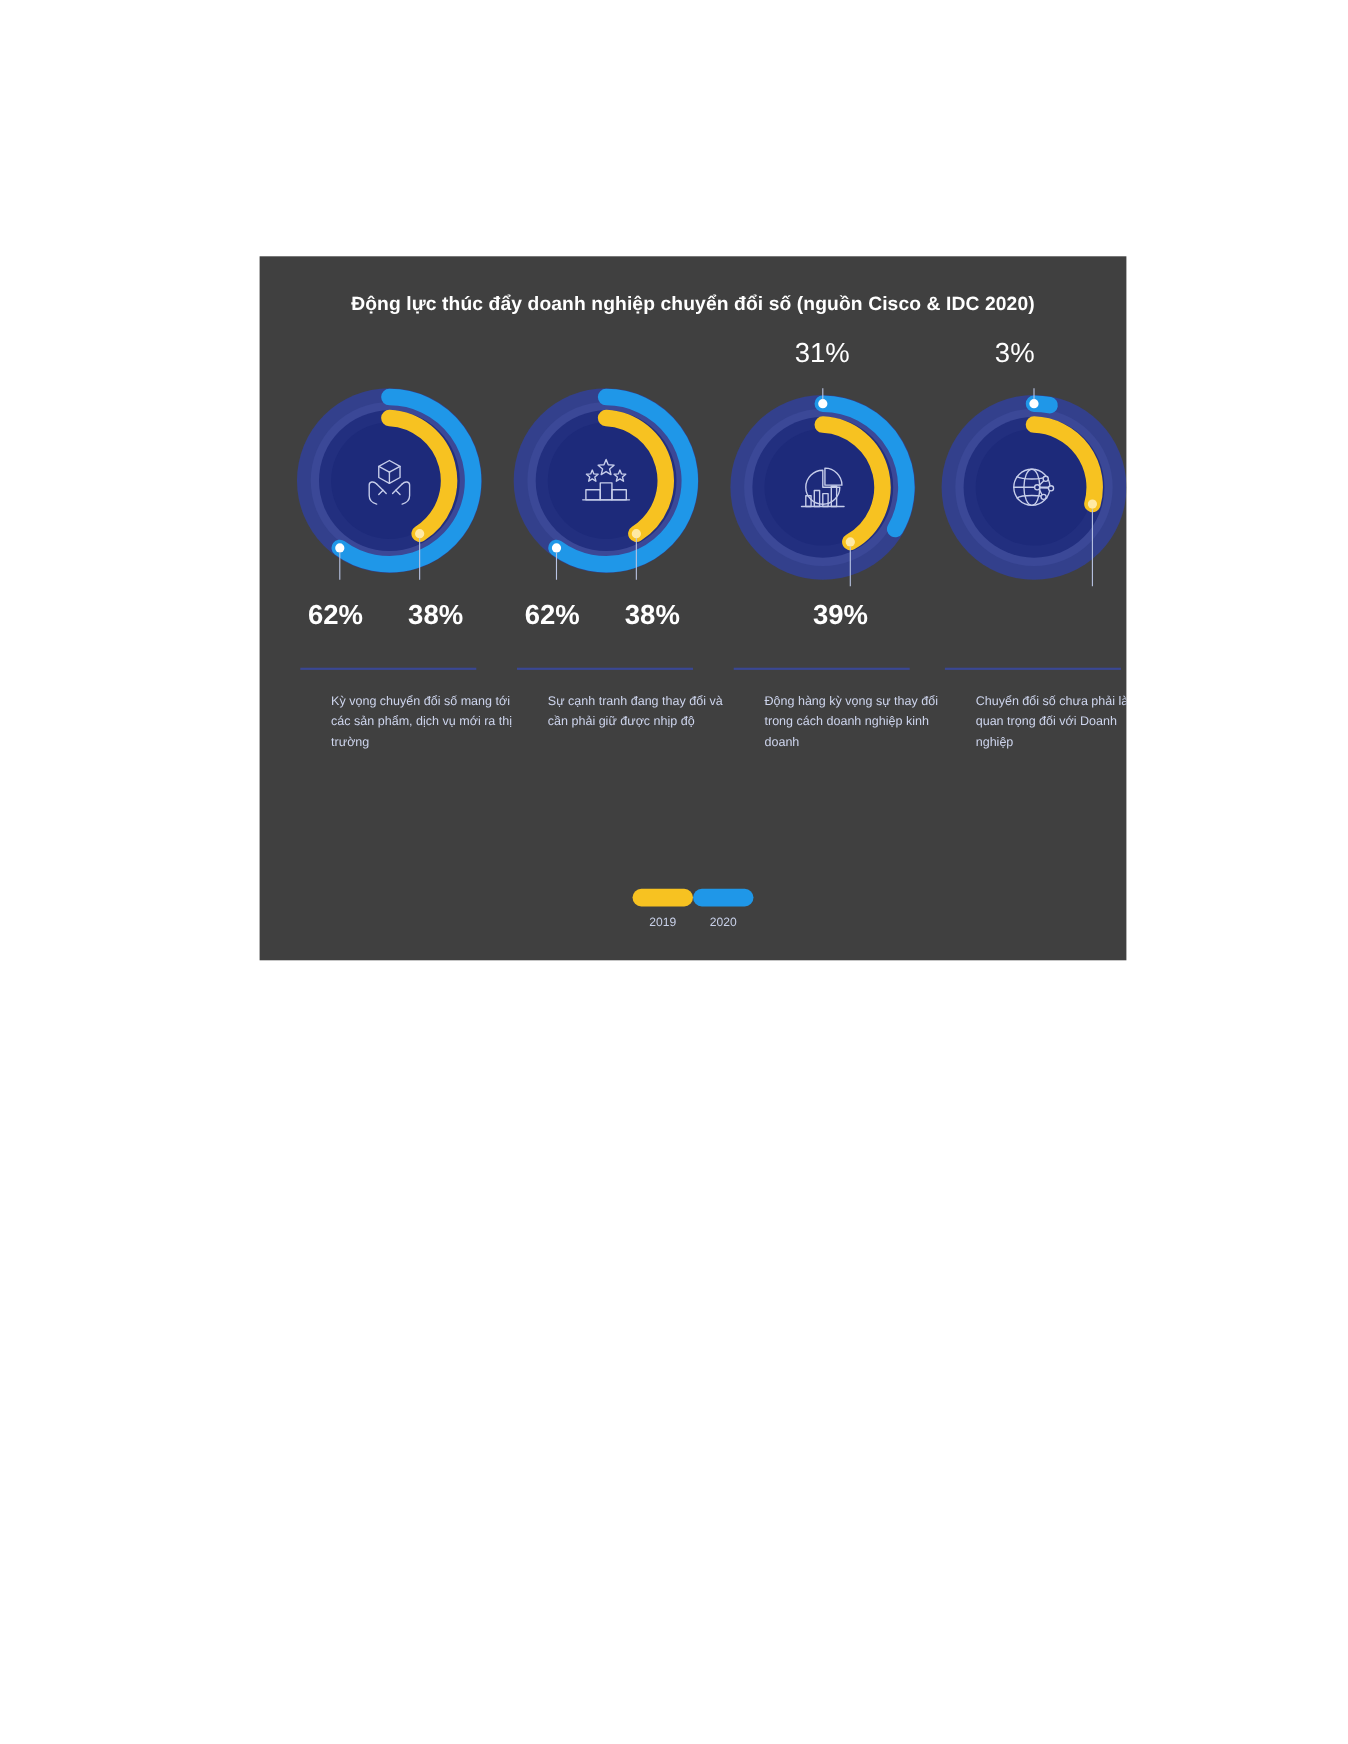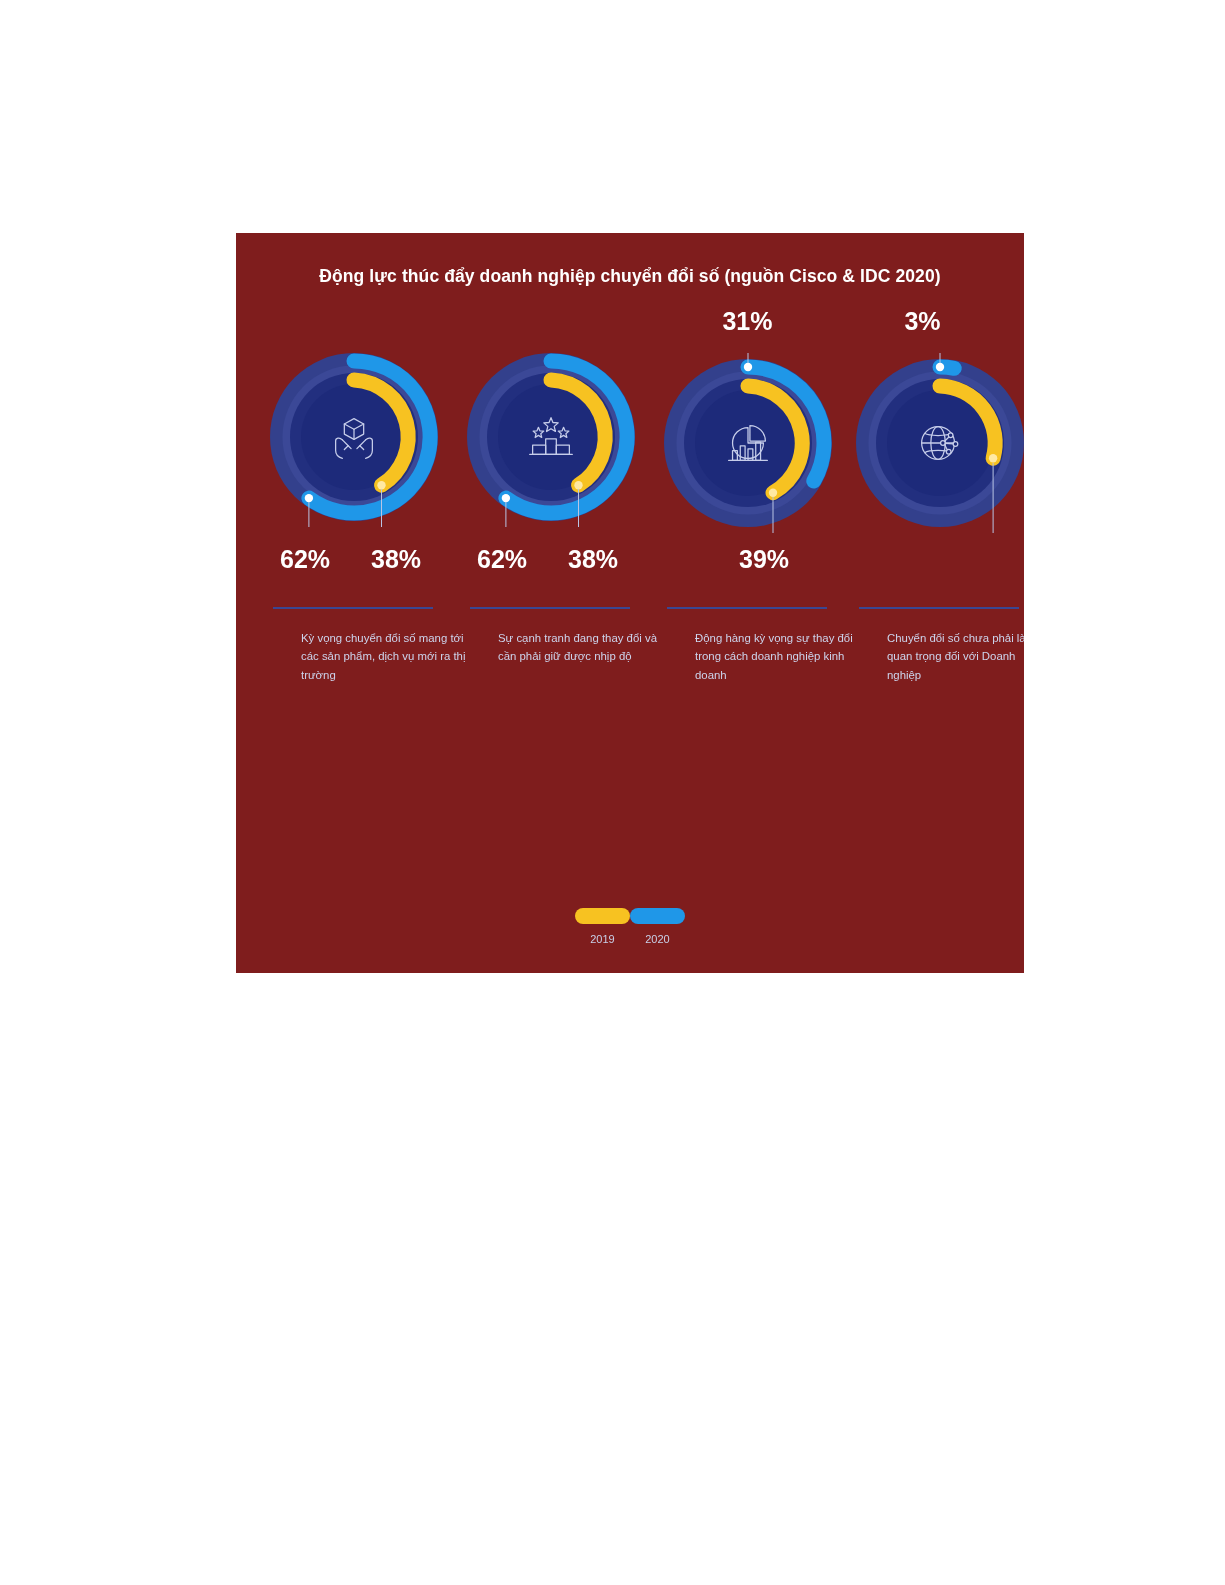--- a/index.html
+++ b/index.html
@@ -2,22 +2,22 @@
 <html><head>
 <meta charset="utf-8">
 <style>
   * { margin:0; padding:0; box-sizing:border-box; }
   html,body { width:1225px; height:1585px; background:#ffffff; }
   body { font-family:"Liberation Sans", sans-serif; }
 
   #infographic-panel{
     position:absolute;
     left:236px; top:233px;
-    width:788px; height:740px;
-    background:#7f1d1d;
+    width:788px; height:640px;
+    background:#404040;
     overflow:hidden;
   }
 
   #panel-title{
     position:absolute;
     left:0; top:33px; width:100%;
     text-align:center;
     color:#ffffff;
     font-size:17.5px;
     font-weight:bold;
@@ -36,21 +36,21 @@
   #col-3{ left:605px; }
 
   
   .pct-top{
     position:absolute;
     top:12px;
     width:100%;
     text-align:center;
     color:#ffffff;
     font-size:25px;
-    font-weight:bold;
+    font-weight:normal;
   }
   .pct-top.shift-l{ padding-right:34px; }
 
   
   .donut-wrap{
     position:absolute;
     top:42px; left:0;
     width:197px; height:200px;
   }
   .donut-wrap.lower{ top:48px; }

